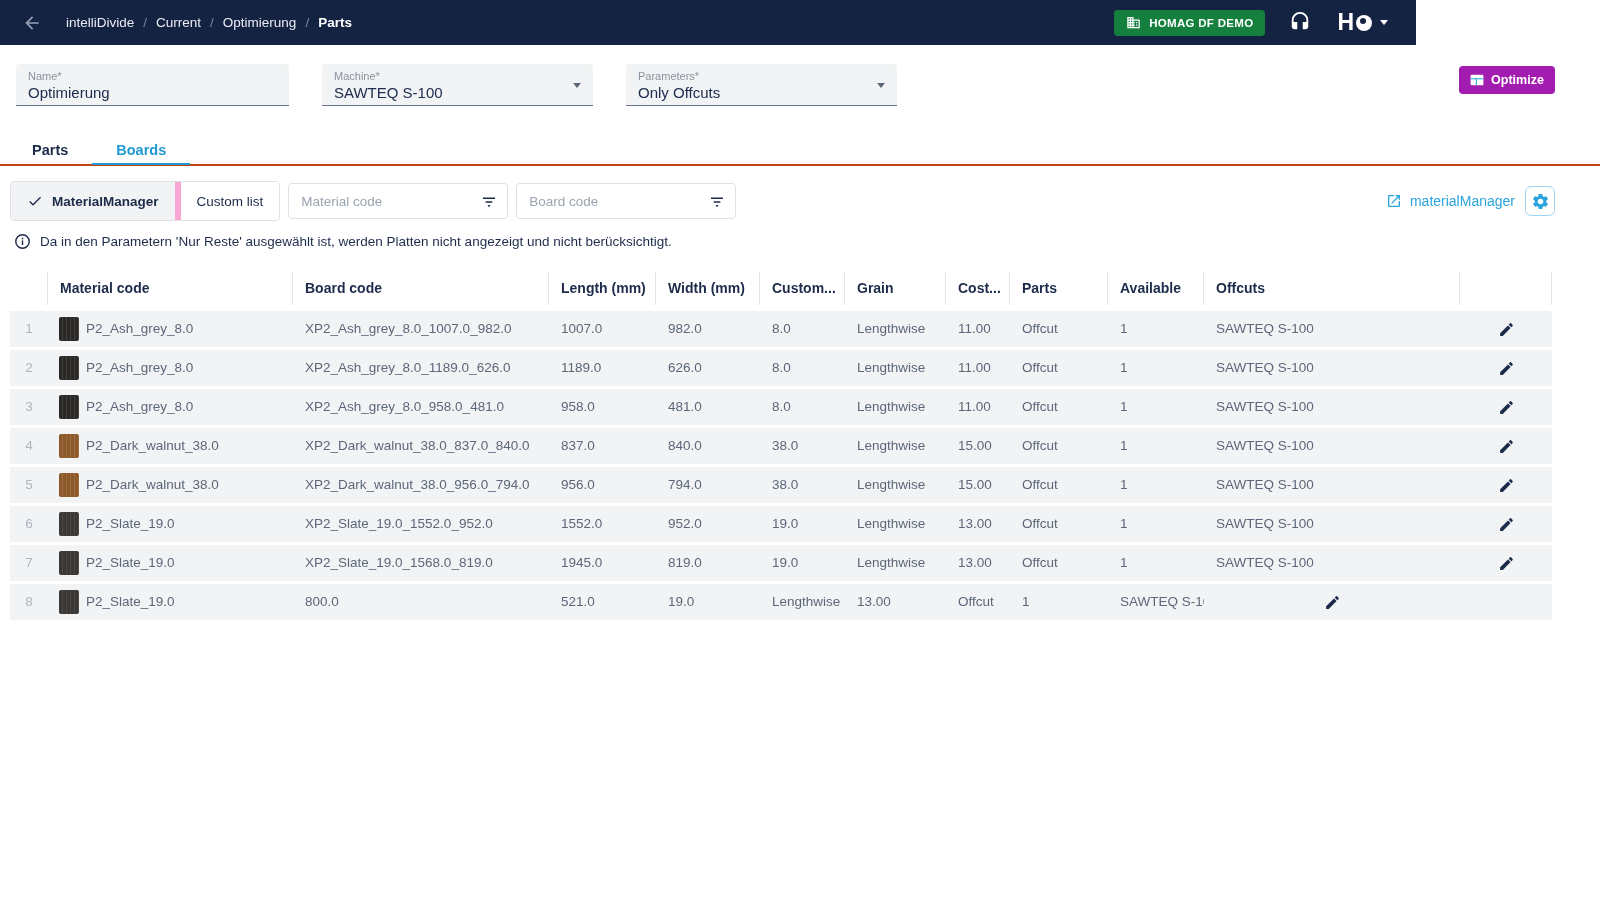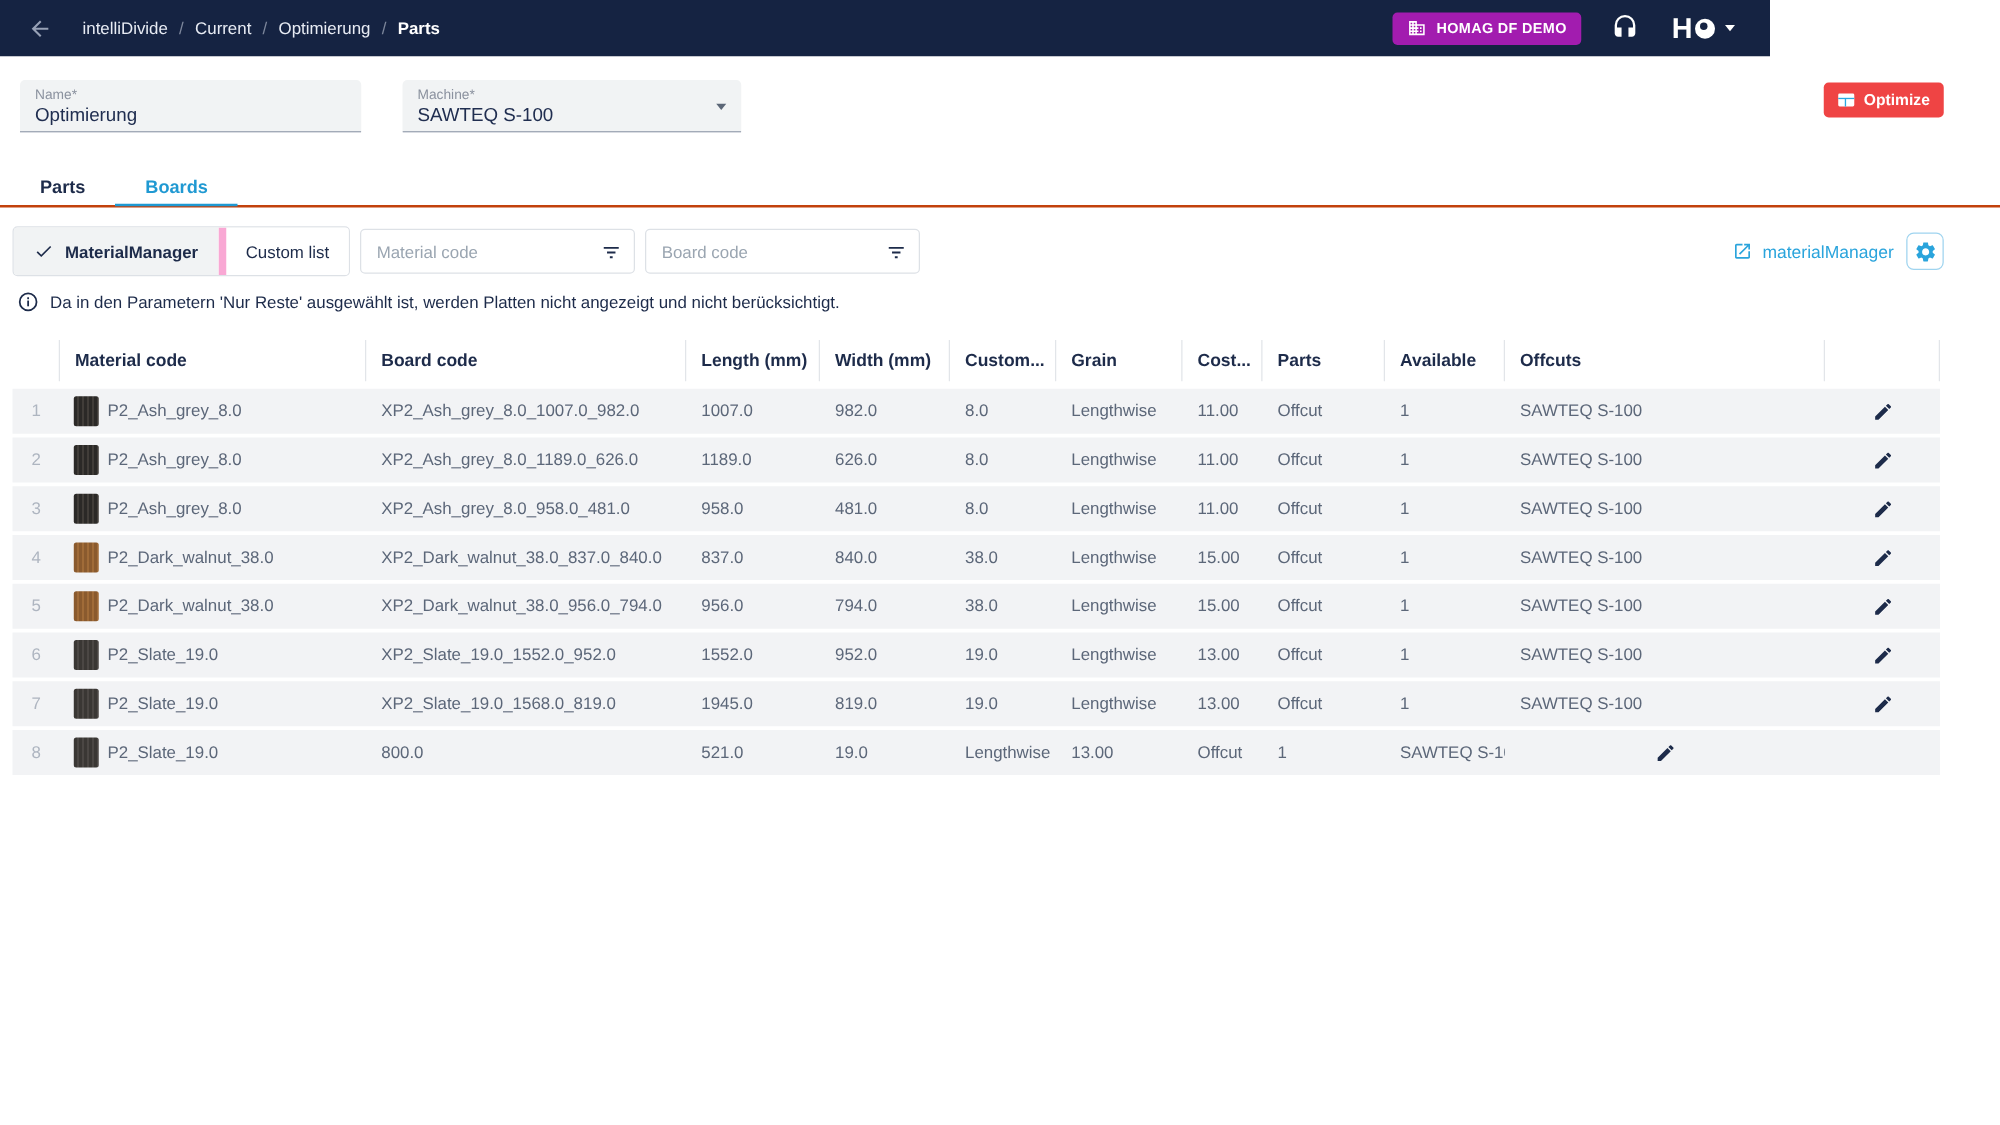--- a/index.html
+++ b/index.html
@@ -10,21 +10,21 @@
   
   .topbar { position:absolute; top:0; left:0; width:1416px; height:45px;
             background:#152342; display:flex; align-items:center; color:#fff; }
   .back-btn { width:24px; height:24px; margin-left:20px; cursor:pointer; display:flex; align-items:center; justify-content:center; }
   .back-btn svg { width:20px; height:20px; fill:#97a1b6; }
   .breadcrumb { margin-left:22px; font-size:13.5px; display:flex; align-items:center; gap:9px; }
   .bc-item { color:#e8ecf4; }
   .bc-last { font-weight:bold; color:#ffffff; }
   .bc-sep { color:#7d879c; }
   .topbar-right { margin-left:auto; display:flex; align-items:center; gap:24px; margin-right:28px; }
-  .tenant-chip { display:flex; align-items:center; gap:8px; background:#a21caf; border-radius:4px;
+  .tenant-chip { display:flex; align-items:center; gap:8px; background:#15803d; border-radius:4px;
                  height:26px; padding:0 12px; cursor:pointer; }
   .tenant-chip svg { width:15px; height:15px; fill:#ffffff; }
   .tenant-chip span { font-size:11.5px; font-weight:bold; color:#fff; letter-spacing:.3px; }
   .headset { width:24px; height:24px; cursor:pointer; }
   .headset svg { width:22px; height:22px; fill:#ffffff; }
   .logo-menu { display:flex; align-items:center; gap:6px; cursor:pointer; }
   .logo-h { font-size:23px; font-weight:bold; color:#fff; letter-spacing:-1px; }
   .logo-disc { position:relative; width:16px; height:16px; background:#fff; border-radius:50%; display:inline-block; margin-left:-3px; }
   .logo-dot { position:absolute; top:3px; left:4px; width:6px; height:6px; background:#152342; border-radius:50%; }
   .logo-caret { width:0; height:0; border-left:4.5px solid transparent; border-right:4.5px solid transparent;
@@ -38,21 +38,21 @@
                  font-family:"Liberation Sans", sans-serif; width:100%; padding:2px 0 0 0; }
   .field.select { cursor:pointer; }
   .field .fvalue { font-size:15px; color:#202e50; display:block; padding-top:2px; }
   .field .caret { position:absolute; right:12px; top:19px; width:0; height:0;
                   border-left:4.5px solid transparent; border-right:4.5px solid transparent;
                   border-top:5.5px solid #5c6777; }
   #field-name { left:16px; width:273px; }
   #field-machine { left:322px; width:271px; }
   #field-parameters { left:626px; width:271px; }
 
-  .optimize-btn { position:absolute; top:66px; left:1459px; width:96px; height:28px; background:#ef4444;
+  .optimize-btn { position:absolute; top:66px; left:1459px; width:96px; height:28px; background:#a21caf;
                   border:none; border-radius:4px; color:#fff; font-size:12.5px; font-weight:bold;
                   display:flex; align-items:center; justify-content:center; gap:7px; cursor:pointer;
                   font-family:"Liberation Sans", sans-serif; }
   .optimize-btn svg { width:14px; height:12px; }
 
   
   .tab-bar { position:absolute; top:136px; left:0; width:1600px; height:30px; display:flex;
              padding-left:8px; border-bottom:2px solid #c2410c; }
   .tab { padding:0 24px; font-size:14.5px; font-weight:bold; color:#1d2b4a; line-height:28px;
          cursor:pointer; position:relative; }
@@ -148,20 +148,25 @@
 
   <div class="field" id="field-name">
     <span class="flabel">Name*</span>
     <input type="text" value="Optimierung" style="">
   </div>
   <div class="field select" id="field-machine">
     <span class="flabel">Machine*</span>
     <span class="fvalue">SAWTEQ S-100</span>
     <span class="caret"></span>
   </div>
+  <div class="field select" id="field-parameters">
+    <span class="flabel">Parameters*</span>
+    <span class="fvalue">Only Offcuts</span>
+    <span class="caret"></span>
+  </div>
 
   <button class="optimize-btn">
     <svg viewBox="0 0 24 20">
       <rect x="1" y="1" width="22" height="18" rx="2" fill="#ffffff"></rect>
       <rect x="1" y="7" width="22" height="1.8" fill="#29a9e1"></rect>
       <rect x="10" y="8" width="1.8" height="11" fill="#29a9e1"></rect>
     </svg>
     <span>Optimize</span>
   </button>
 

